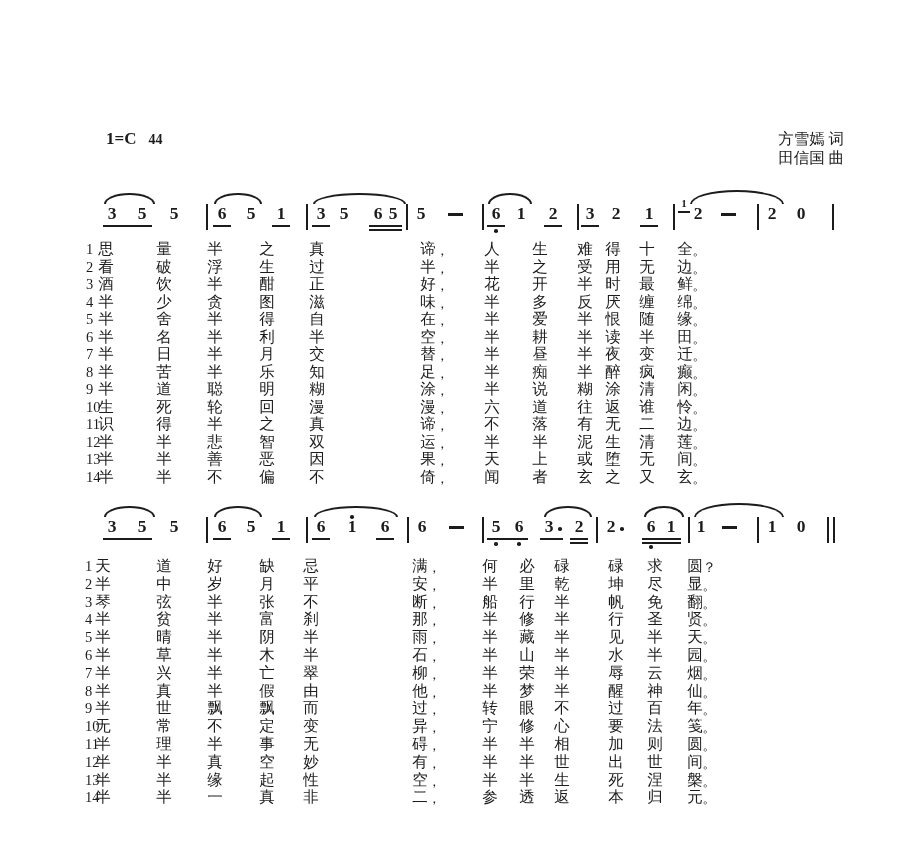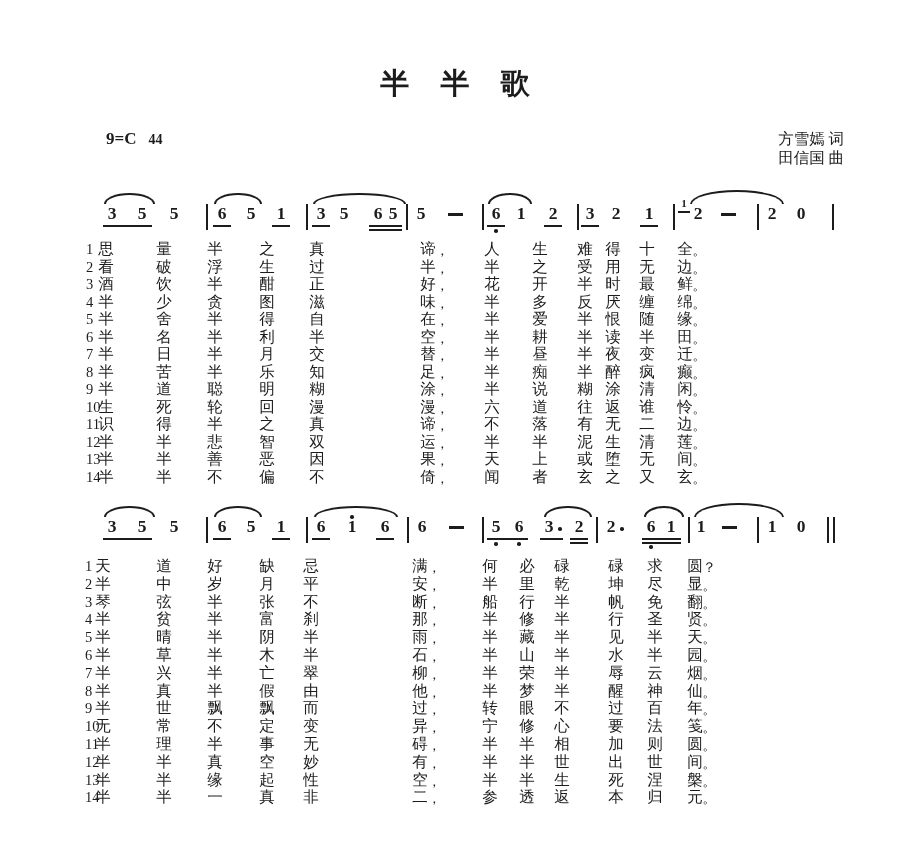--- a/index.html
+++ b/index.html
@@ -29,24 +29,23 @@
   .slur{position:absolute; border:2px solid #1c1c1c; border-bottom:none;
         border-radius:50% 50% 0 0 / 100% 100% 0 0; background:transparent;}
   .lyr{position:absolute; transform:translateX(-50%); font-size:15.5px; line-height:16px; white-space:nowrap;}
   .lyr .pu{position:absolute; left:97%; bottom:-2px; font-size:14px;}
   .vnum{position:absolute; font-size:14.5px; line-height:16px;}
 </style>
 </head>
 <body>
 
 <div class="sheet">
-  <div class="title">半 半 歌</div>
 
   <div class="keysig">
-    <span>9=C</span><span class="frac"><span>4</span><span class="fbar"></span><span>4</span></span>
+    <span>1=C</span><span class="frac"><span>4</span><span class="fbar"></span><span>4</span></span>
   </div>
 
   <div class="credits">
     <div>方雪嫣 词</div>
     <div>田信国 曲</div>
   </div>
 
   <div class="layer" id="notation-line-1">
       <div class="note" style="left: 112px; top: 205px;">3</div>
       <div class="uline" style="left: 103px; top: 225px; width: 49px;"></div>

